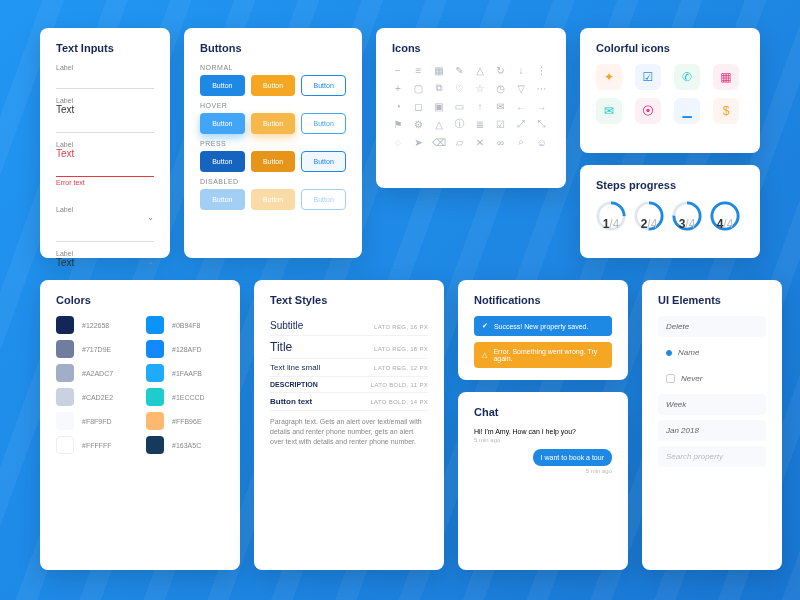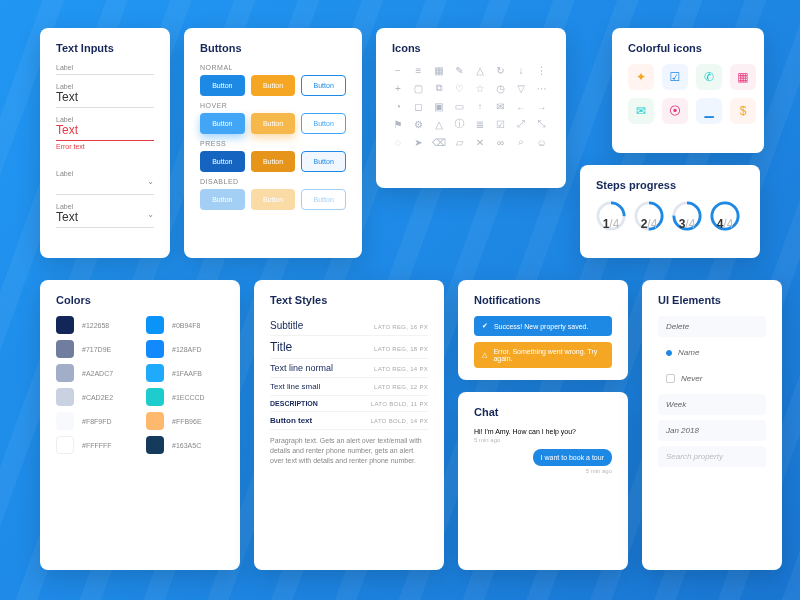--- a/index.html
+++ b/index.html
@@ -3,21 +3,21 @@
 <meta charset="utf-8">
 <style>
   * { box-sizing: border-box; margin: 0; padding: 0; font-family: -apple-system, BlinkMacSystemFont, 'Segoe UI', sans-serif; }
   body { background: linear-gradient(135deg, #2196f3 0%, #1e88e5 50%, #1976d2 100%); width: 800px; height: 600px; overflow: hidden; position: relative; }
   body::before { content:''; position:absolute; inset:0; background: repeating-linear-gradient(110deg, transparent 0 40px, rgba(255,255,255,0.05) 40px 60px); }
   .canvas { position: relative; width: 800px; height: 600px; }
   .card { position: absolute; background: #fff; border-radius: 8px; box-shadow: 0 8px 24px rgba(0,0,0,0.15); padding: 14px 16px; }
   .card h3 { font-size: 11px; font-weight: 600; color: #16285a; margin-bottom: 10px; }
   .field { margin-bottom: 8px; }
   .field .lbl { font-size: 7px; color: #888; display:block; }
-  .field .val { font-size: 12px; color: #333; border-bottom: 1px solid #ddd; padding-bottom: 3px; display:block; }
+  .field .val { font-size: 10px; color: #333; border-bottom: 1px solid #ddd; padding-bottom: 17px; display:block; }
   .field .err { font-size: 7px; color: #e63946; display:block; margin-top:2px;}
   .field.error .val { border-bottom-color:#e63946; color:#e63946;}
   .dd::after { content:'⌄'; float:right; font-size:8px; color:#888;}
   .sec-lbl { font-size:7px; letter-spacing:0.5px; color:#888; margin:6px 0 4px; }
   .btn-row { display:flex; gap:6px; margin-bottom:4px;}
   .btn { flex:1; font-size:7px; padding:6px 0; border-radius:4px; text-align:center; border:1px solid transparent; cursor:pointer;}
   .btn.primary { background:#1e88e5; color:#fff;}
   .btn.primary.hover { background:#42a5f5; box-shadow:0 4px 8px rgba(33,150,243,.4);}
   .btn.primary.press { background:#1565c0;}
   .btn.warn { background:#f5a623; color:#fff;}
@@ -159,21 +159,21 @@
         <div class="ic">⌫</div>
         <div class="ic">▱</div>
         <div class="ic">✕</div>
         <div class="ic">∞</div>
         <div class="ic">⌕</div>
         <div class="ic">☺</div>
   </div>
 </div>
 
 
-<div class="card" style="left:580px; top:28px; width:152px; height:125px;margin-left:32px;">
+<div class="card" style="left:580px; top:28px; width:180px; height:125px;">
   <h3>Colorful icons</h3>
   <div class="ci-grid" id="ci-grid">
         <div class="ci" style="background: rgb(255, 244, 240); color: rgb(245, 166, 35);">✦</div>
         <div class="ci" style="background: rgb(240, 246, 255); color: rgb(30, 136, 229);">☑</div>
         <div class="ci" style="background: rgb(238, 249, 244); color: rgb(30, 204, 205);">✆</div>
         <div class="ci" style="background: rgb(253, 240, 244); color: rgb(230, 57, 128);">▦</div>
         <div class="ci" style="background: rgb(238, 249, 244); color: rgb(30, 204, 205);">✉</div>
         <div class="ci" style="background: rgb(253, 240, 244); color: rgb(230, 57, 128);">⦿</div>
         <div class="ci" style="background: rgb(240, 246, 255); color: rgb(30, 136, 229);">▁</div>
         <div class="ci" style="background: rgb(255, 244, 240); color: rgb(245, 166, 35);">$</div>
@@ -273,24 +273,20 @@
   <div id="ts-rows">
         <div class="ts-row">
           <span style="font-size:10px;font-weight:400;color:#16285a">Subtitle</span>
           <span>LATO REG, 16 PX</span>
         </div>
         <div class="ts-row">
           <span style="font-size:12px;font-weight:400;color:#16285a">Title</span>
           <span>LATO REG, 18 PX</span>
         </div>
         <div class="ts-row">
-          <span style="font-size:9px;font-weight:400;color:#16285a">Text line normal</span>
-          <span>LATO REG, 14 PX</span>
-        </div>
-        <div class="ts-row">
           <span style="font-size:8px;font-weight:400;color:#16285a">Text line small</span>
           <span>LATO REG, 12 PX</span>
         </div>
         <div class="ts-row">
           <span style="font-size:7px;font-weight:700;color:#16285a">DESCRIPTION</span>
           <span>LATO BOLD, 11 PX</span>
         </div>
         <div class="ts-row">
           <span style="font-size:8px;font-weight:700;color:#16285a">Button text</span>
           <span>LATO BOLD, 14 PX</span>

